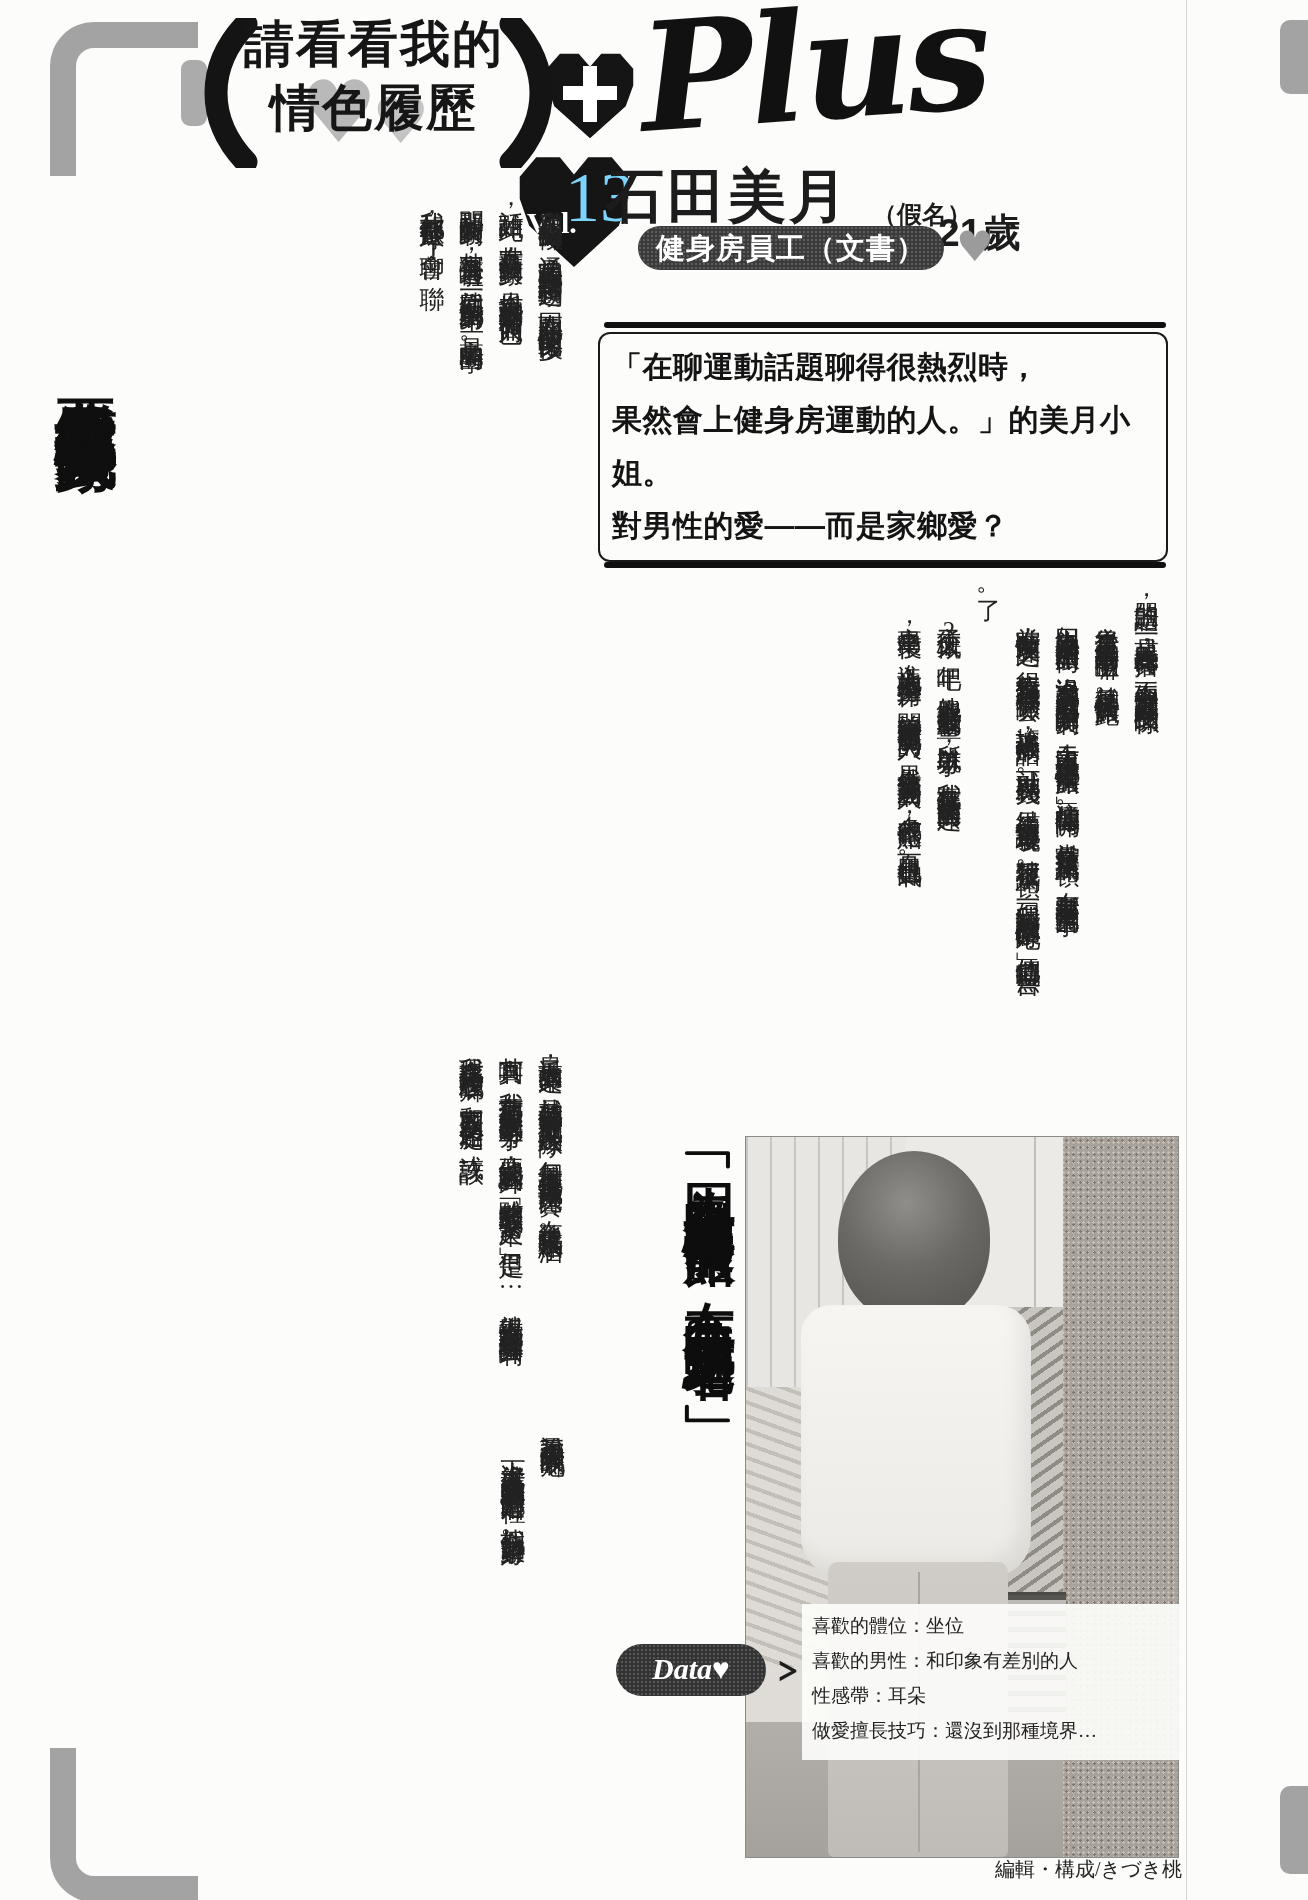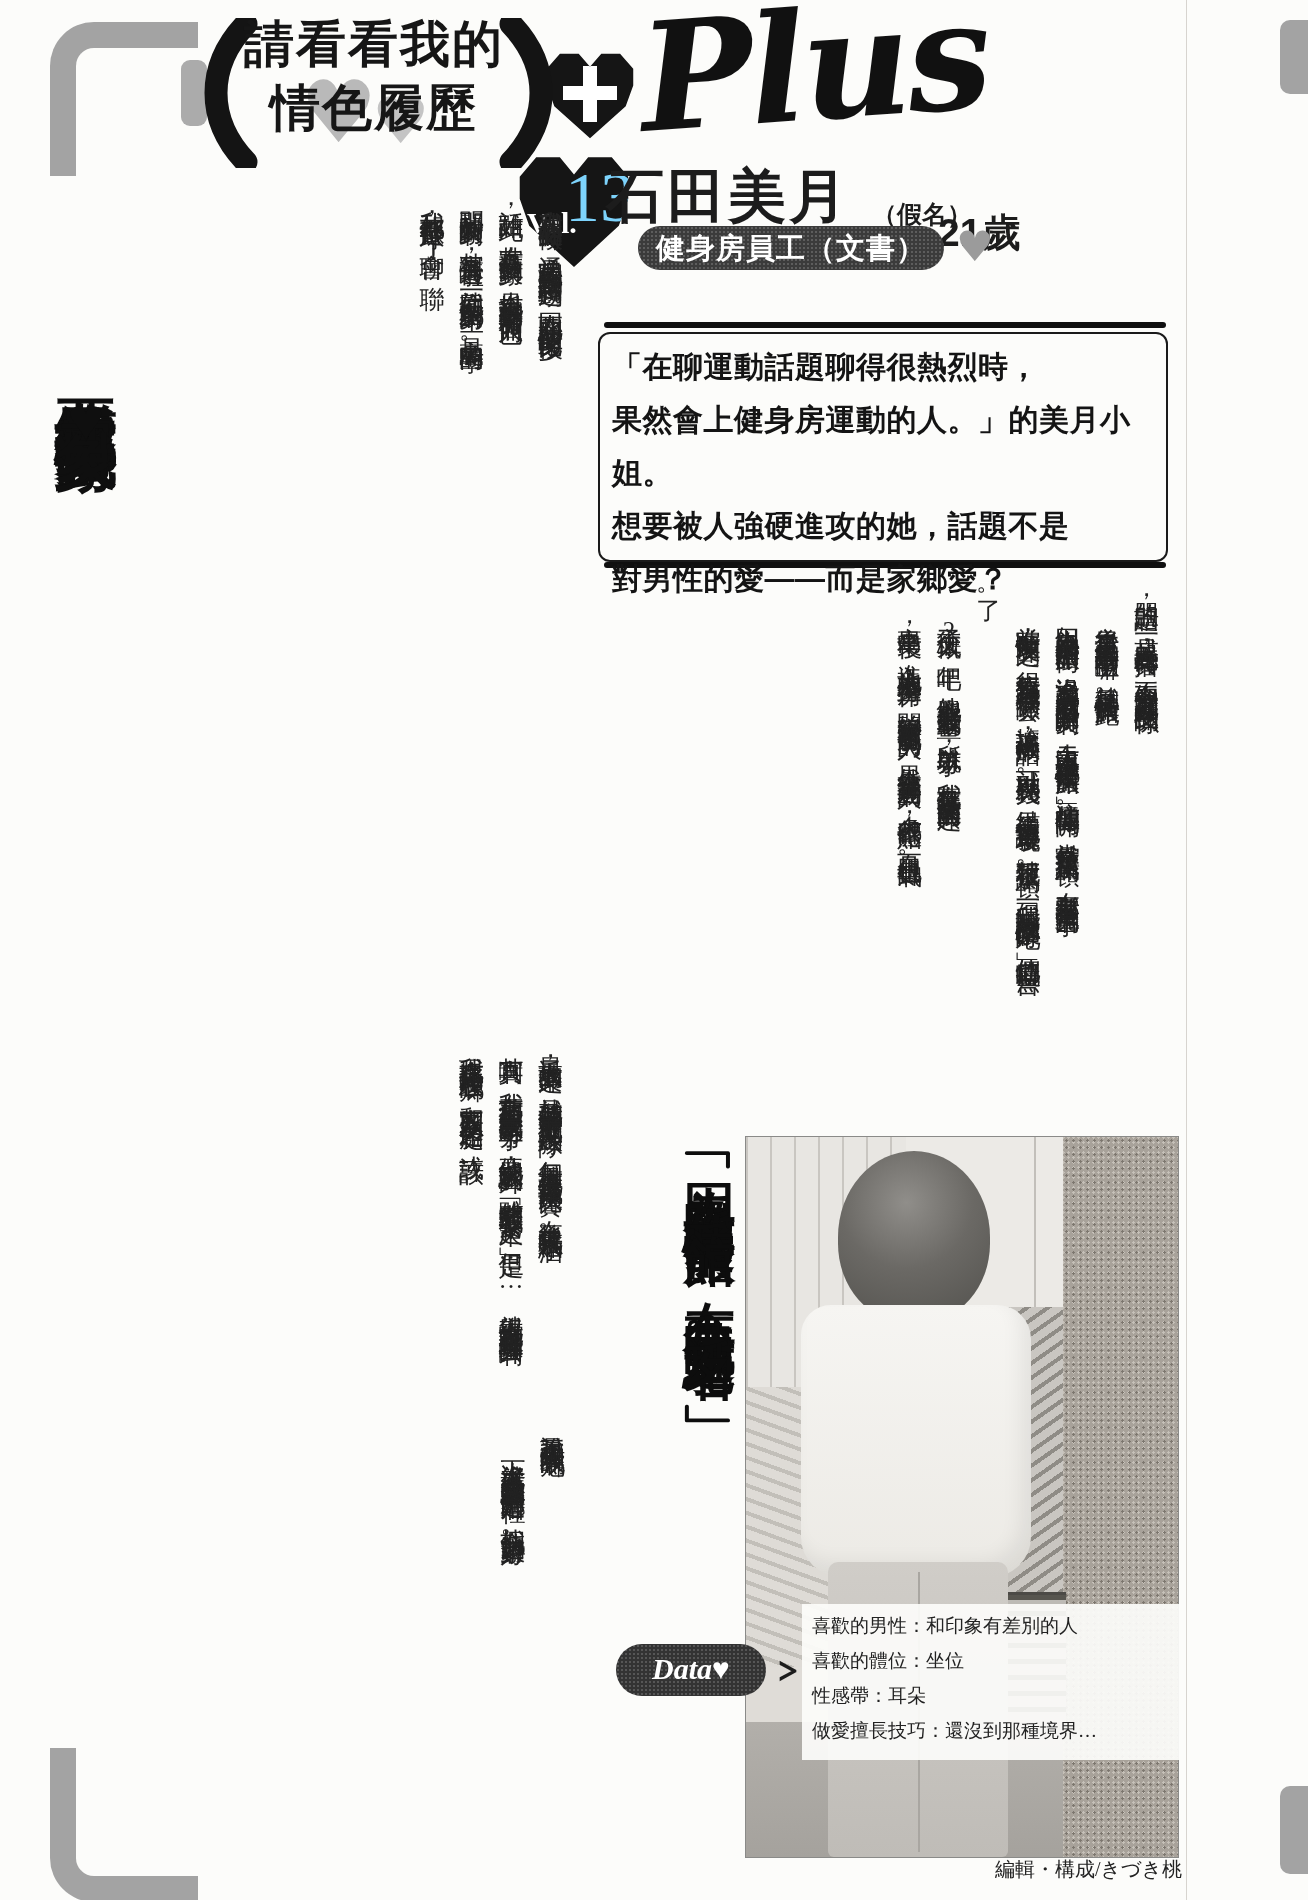--- a/index.html
+++ b/index.html
@@ -131,21 +131,20 @@
   <div class="abs age">21歲</div>
   <div class="abs occ-badge">健身房員工（文書）</div>
   <div class="abs occ-heart">♥</div>
 
   <div class="abs intro-rule-top"></div>
   <div class="abs intro-frame"></div>
   <div class="abs intro-rule-bot"></div>
   <div class="abs intro-text">
     <div>「在聊運動話題聊得很熱烈時，</div>
     <div>果然會上健身房運動的人。」的美月小姐。</div>
-    <div>想要被人強硬進攻的她，話題不是</div>
     <div>對男性的愛——而是家鄉愛？</div>
   </div>
 
   <div class="abs headline">要繼續在故鄉努力尋找對象♥</div>
 
   <div class="abs vband band-a">
     <p>我和男人交往的時候，通常是先開始聊運動話題聊到起勁，因此而開始交往的情況比較多。</p>
     <p>話雖如此，其實有交往過的對象，也只有這次提到的哥哥和另一個人而已。</p>
     <p>問那時的對象啊？其實很普通啦，就住同一個家鄉的男生，是高中時的同學。</p>
     <p>我和他都喜歡足球，會聊J聯</p>
@@ -180,21 +179,21 @@
     <div class="abs ph-floor"></div>
     <div class="abs ph-hair"></div>
     <div class="abs ph-shirt"></div>
     <div class="abs ph-pants"></div>
   </div>
 
   <div class="abs data-back"></div>
   <div class="abs data-badge">Data♥</div>
   <div class="abs data-arrow">＞</div>
   <div class="abs data-list">
+    <div>喜歡的體位：坐位</div>
     <div>喜歡的男性：和印象有差別的人</div>
-    <div>喜歡的體位：坐位</div>
     <div>性感帶：耳朵</div>
     <div>做愛擅長技巧：還沒到那種境界…</div>
   </div>
 
   <div class="abs credit">編輯・構成/きづき桃</div>
 
 </div>
 
 </body></html>

